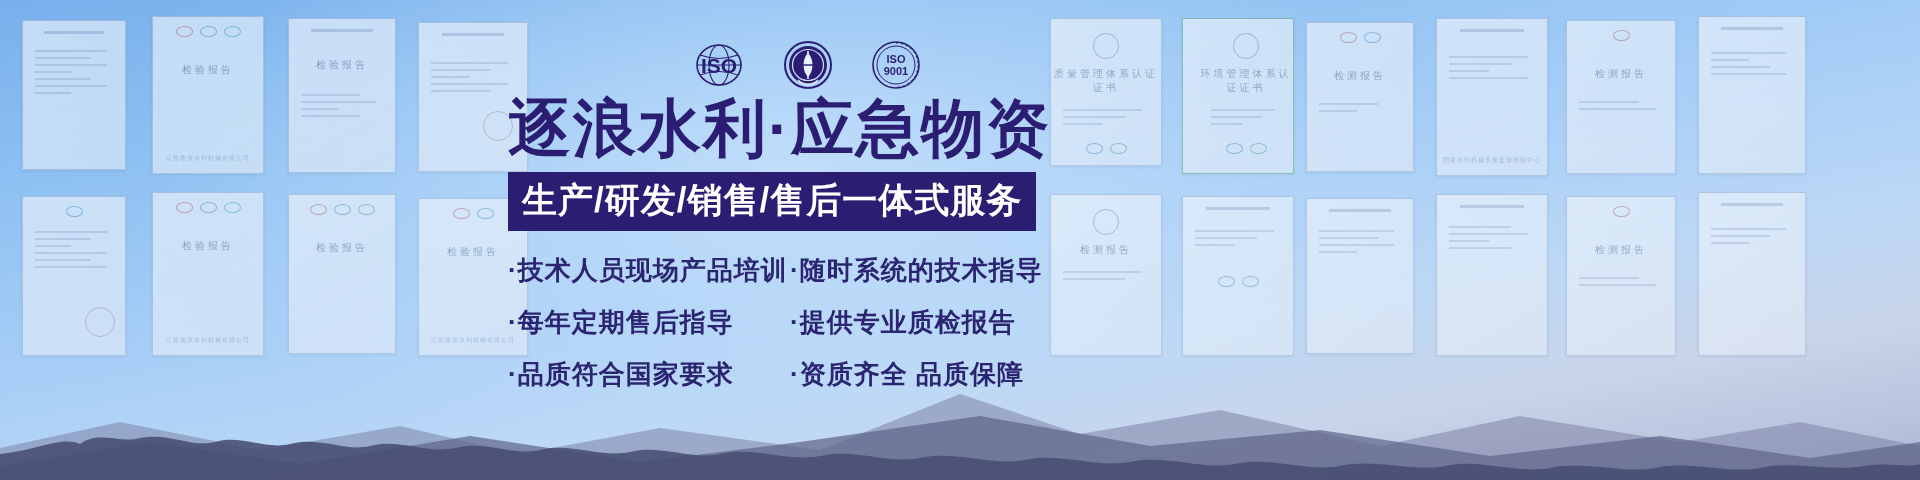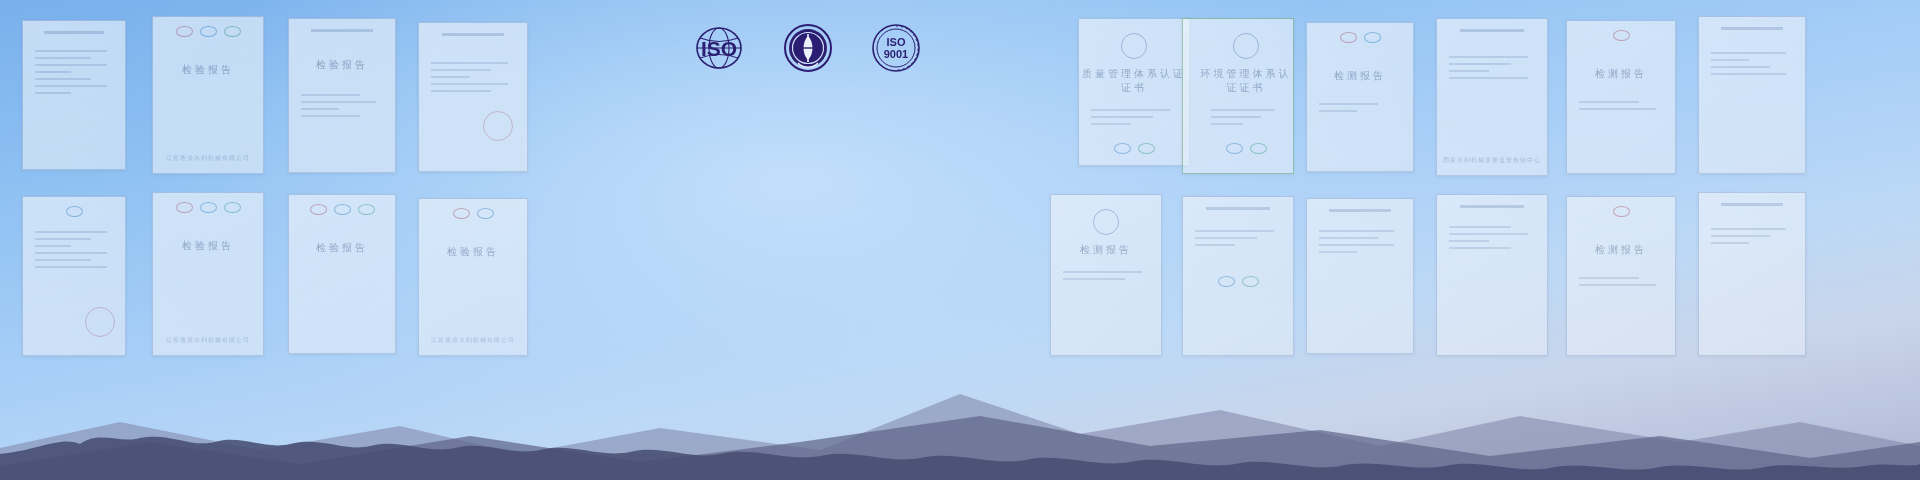--- a/index.html
+++ b/index.html
@@ -76,21 +76,21 @@
     margin:14px auto 0 auto; width:26px; height:26px;
     border-radius:50%; border:1.6px solid rgba(60,70,140,.45);
   }
 
   
   .mountains { position:absolute; left:0; bottom:0; width:1920px; height:150px; }
   .treeline  { position:absolute; left:0; bottom:0; width:1920px; height:70px; }
 
   
   .badges {
-    position:absolute; left:690px; top:23px;
+    position:absolute; left:690px; top:40px;
     display:flex; align-items:center; gap:34px;
   }
   .badge { position:relative; }
 
   
   .content {
     position:absolute; left:508px; top:96px; width:620px;
   }
   .main-title {
     font-size:63px; line-height:1.02;
@@ -172,21 +172,21 @@
       <div class="lines" style="margin-top:26px">
           <div class="ln l"></div>
           <div class="ln m"></div>
           <div class="ln s"></div>
           <div class="ln l"></div>
           <div class="ln m"></div>
         </div>
       <div class="round-stamp"></div>
     </div>
 
-    <div class="cert emblem" style="left:1050px; top:18px; width:112px; height:148px;margin-left:28px;">
+    <div class="cert emblem" style="left:1050px; top:18px; width:112px; height:148px;">
       <div class="emb"></div>
       <div class="cert-title" style="margin-top:8px">质量管理体系认证证书</div>
       <div class="lines" style="margin-top:14px">
           <div class="ln l"></div>
           <div class="ln m"></div>
           <div class="ln s"></div>
         </div>
       <div class="seal-row" style="margin-top:18px">
           <span class="seal b"></span>
           <span class="seal g"></span>
@@ -405,14 +405,39 @@
         <circle cx="28" cy="25" r="23" fill="none" stroke="#2b1d72" stroke-width="1.6"></circle>
         <circle cx="28" cy="25" r="19" fill="none" stroke="#2b1d72" stroke-width="1"></circle>
         <path d="M28,3 A22,22 0 0 1 28,47" fill="none" stroke="#2b1d72" stroke-width="1" stroke-dasharray="2 3"></path>
         <text x="28" y="23" text-anchor="middle" font-family="Liberation Sans, sans-serif" font-size="11" font-weight="bold" fill="#2b1d72">ISO</text>
         <text x="28" y="35" text-anchor="middle" font-family="Liberation Sans, sans-serif" font-size="11" font-weight="bold" fill="#2b1d72">9001</text>
       </svg>
     </div>
 
   </div>
 
+  <div class="content">
+
+    <div class="main-title">逐浪水利·应急物资</div>
+
+    <div class="subtitle-bar">生产/研发/销售/售后一体式服务</div>
+
+    <div class="features">
+
+      <div class="feature-row">
+        <div class="feature col1">·技术人员现场产品培训</div>
+        <div class="feature">·随时系统的技术指导</div>
+      </div>
+
+      <div class="feature-row">
+        <div class="feature col1">·每年定期售后指导</div>
+        <div class="feature">·提供专业质检报告</div>
+      </div>
+
+      <div class="feature-row">
+        <div class="feature col1">·品质符合国家要求</div>
+        <div class="feature">·资质齐全 品质保障</div>
+      </div>
+
+    </div>
+  </div>
 
 </div>
 
 </body></html>

